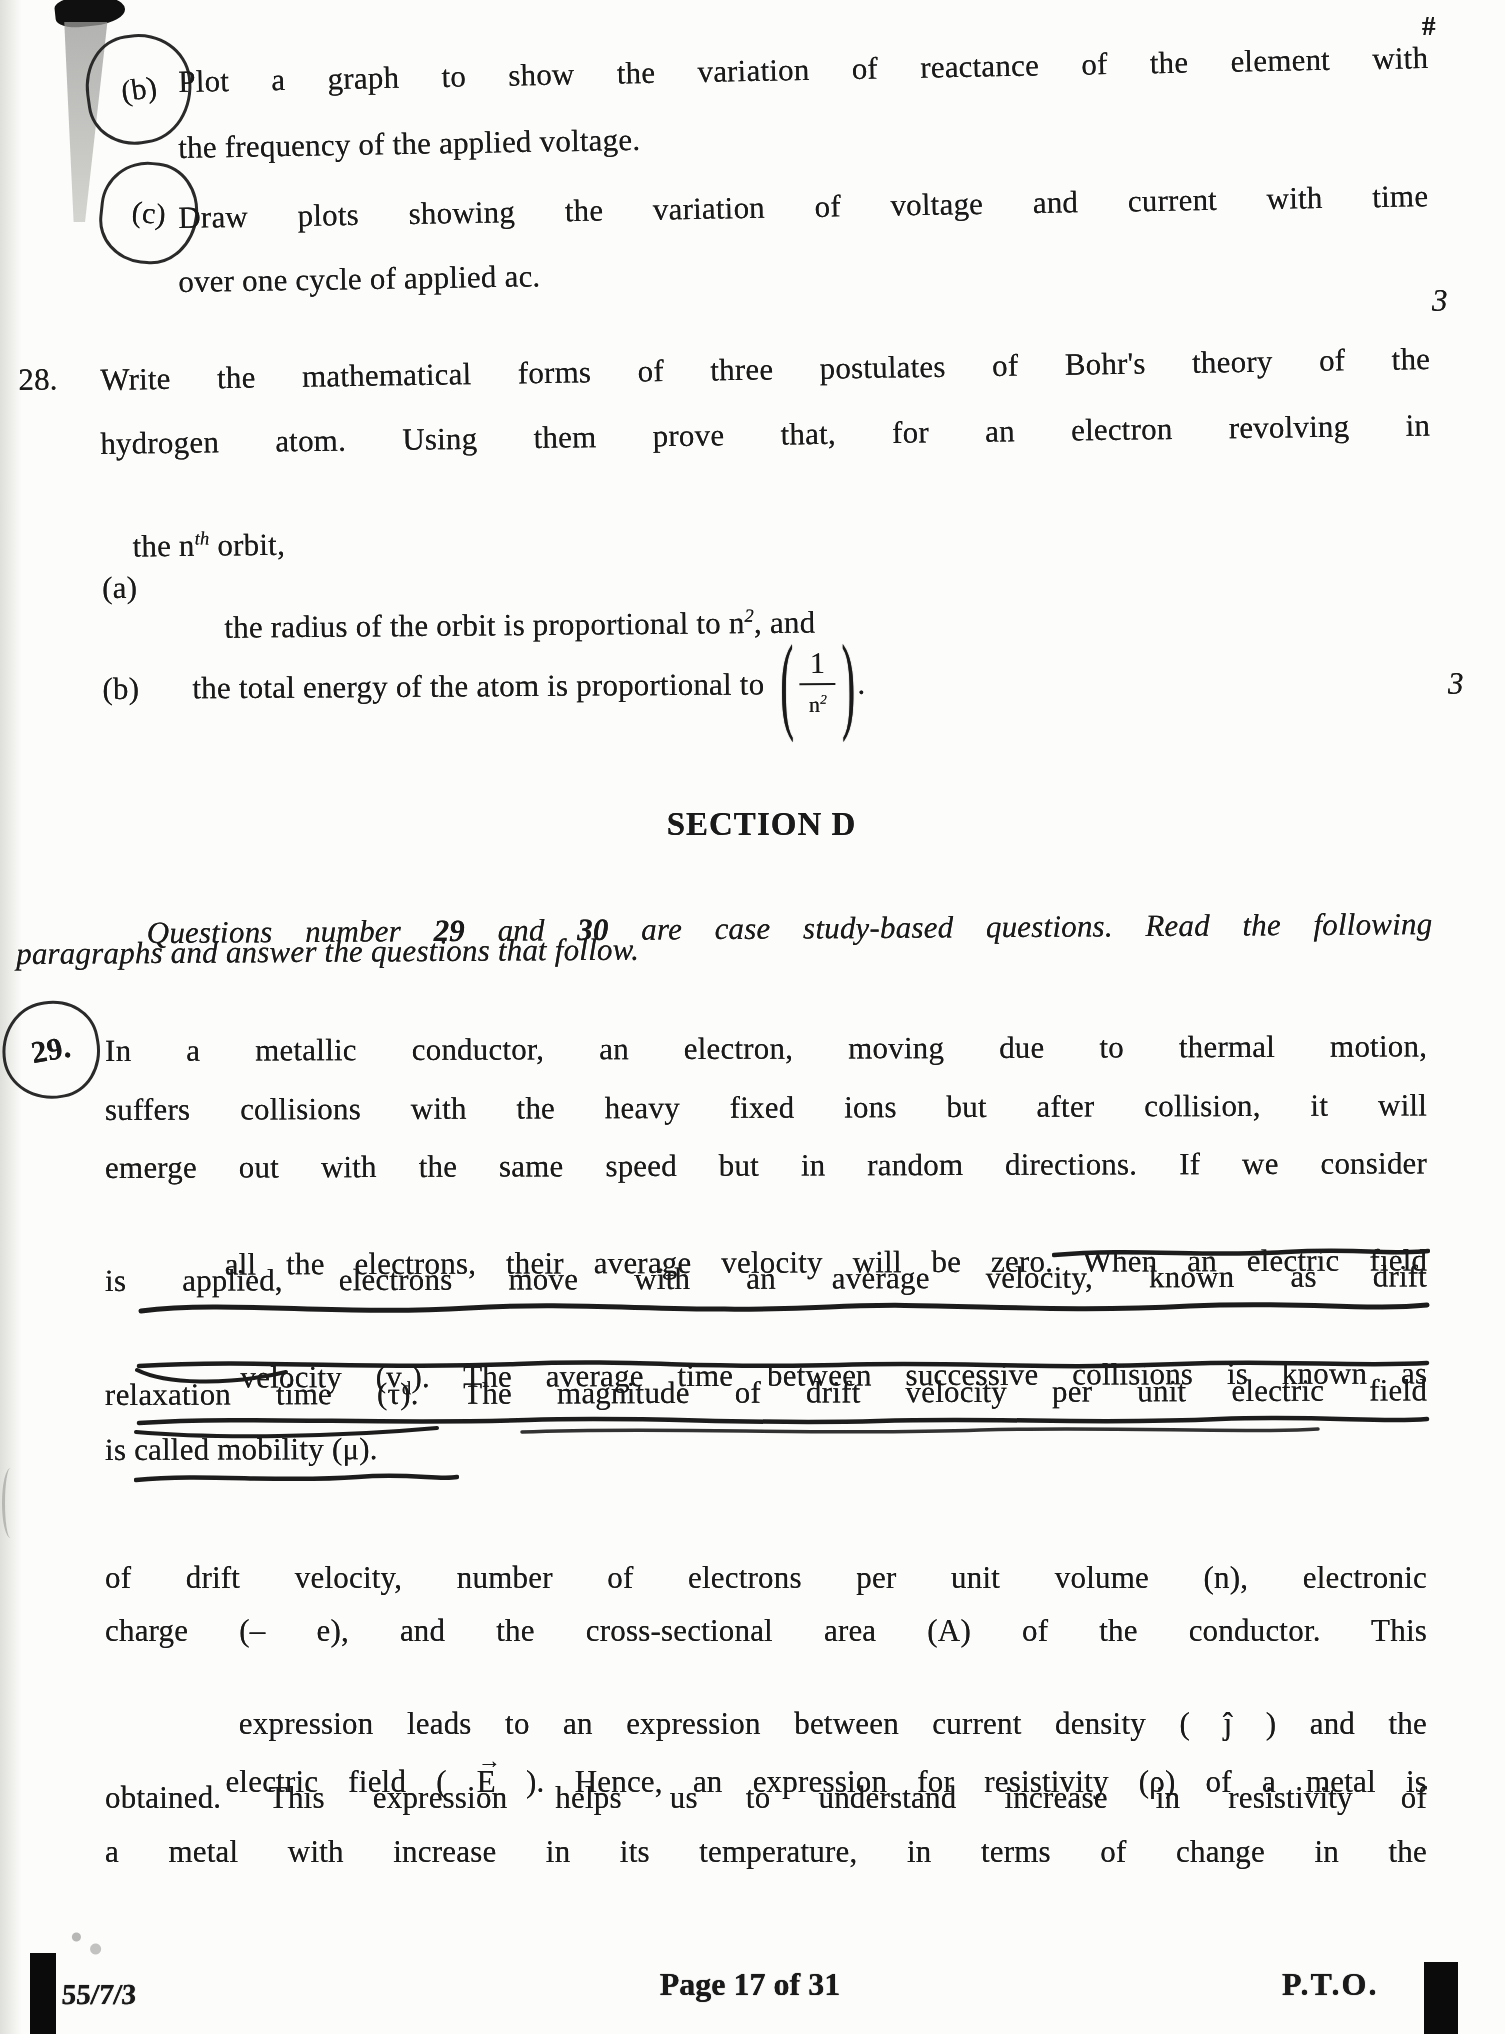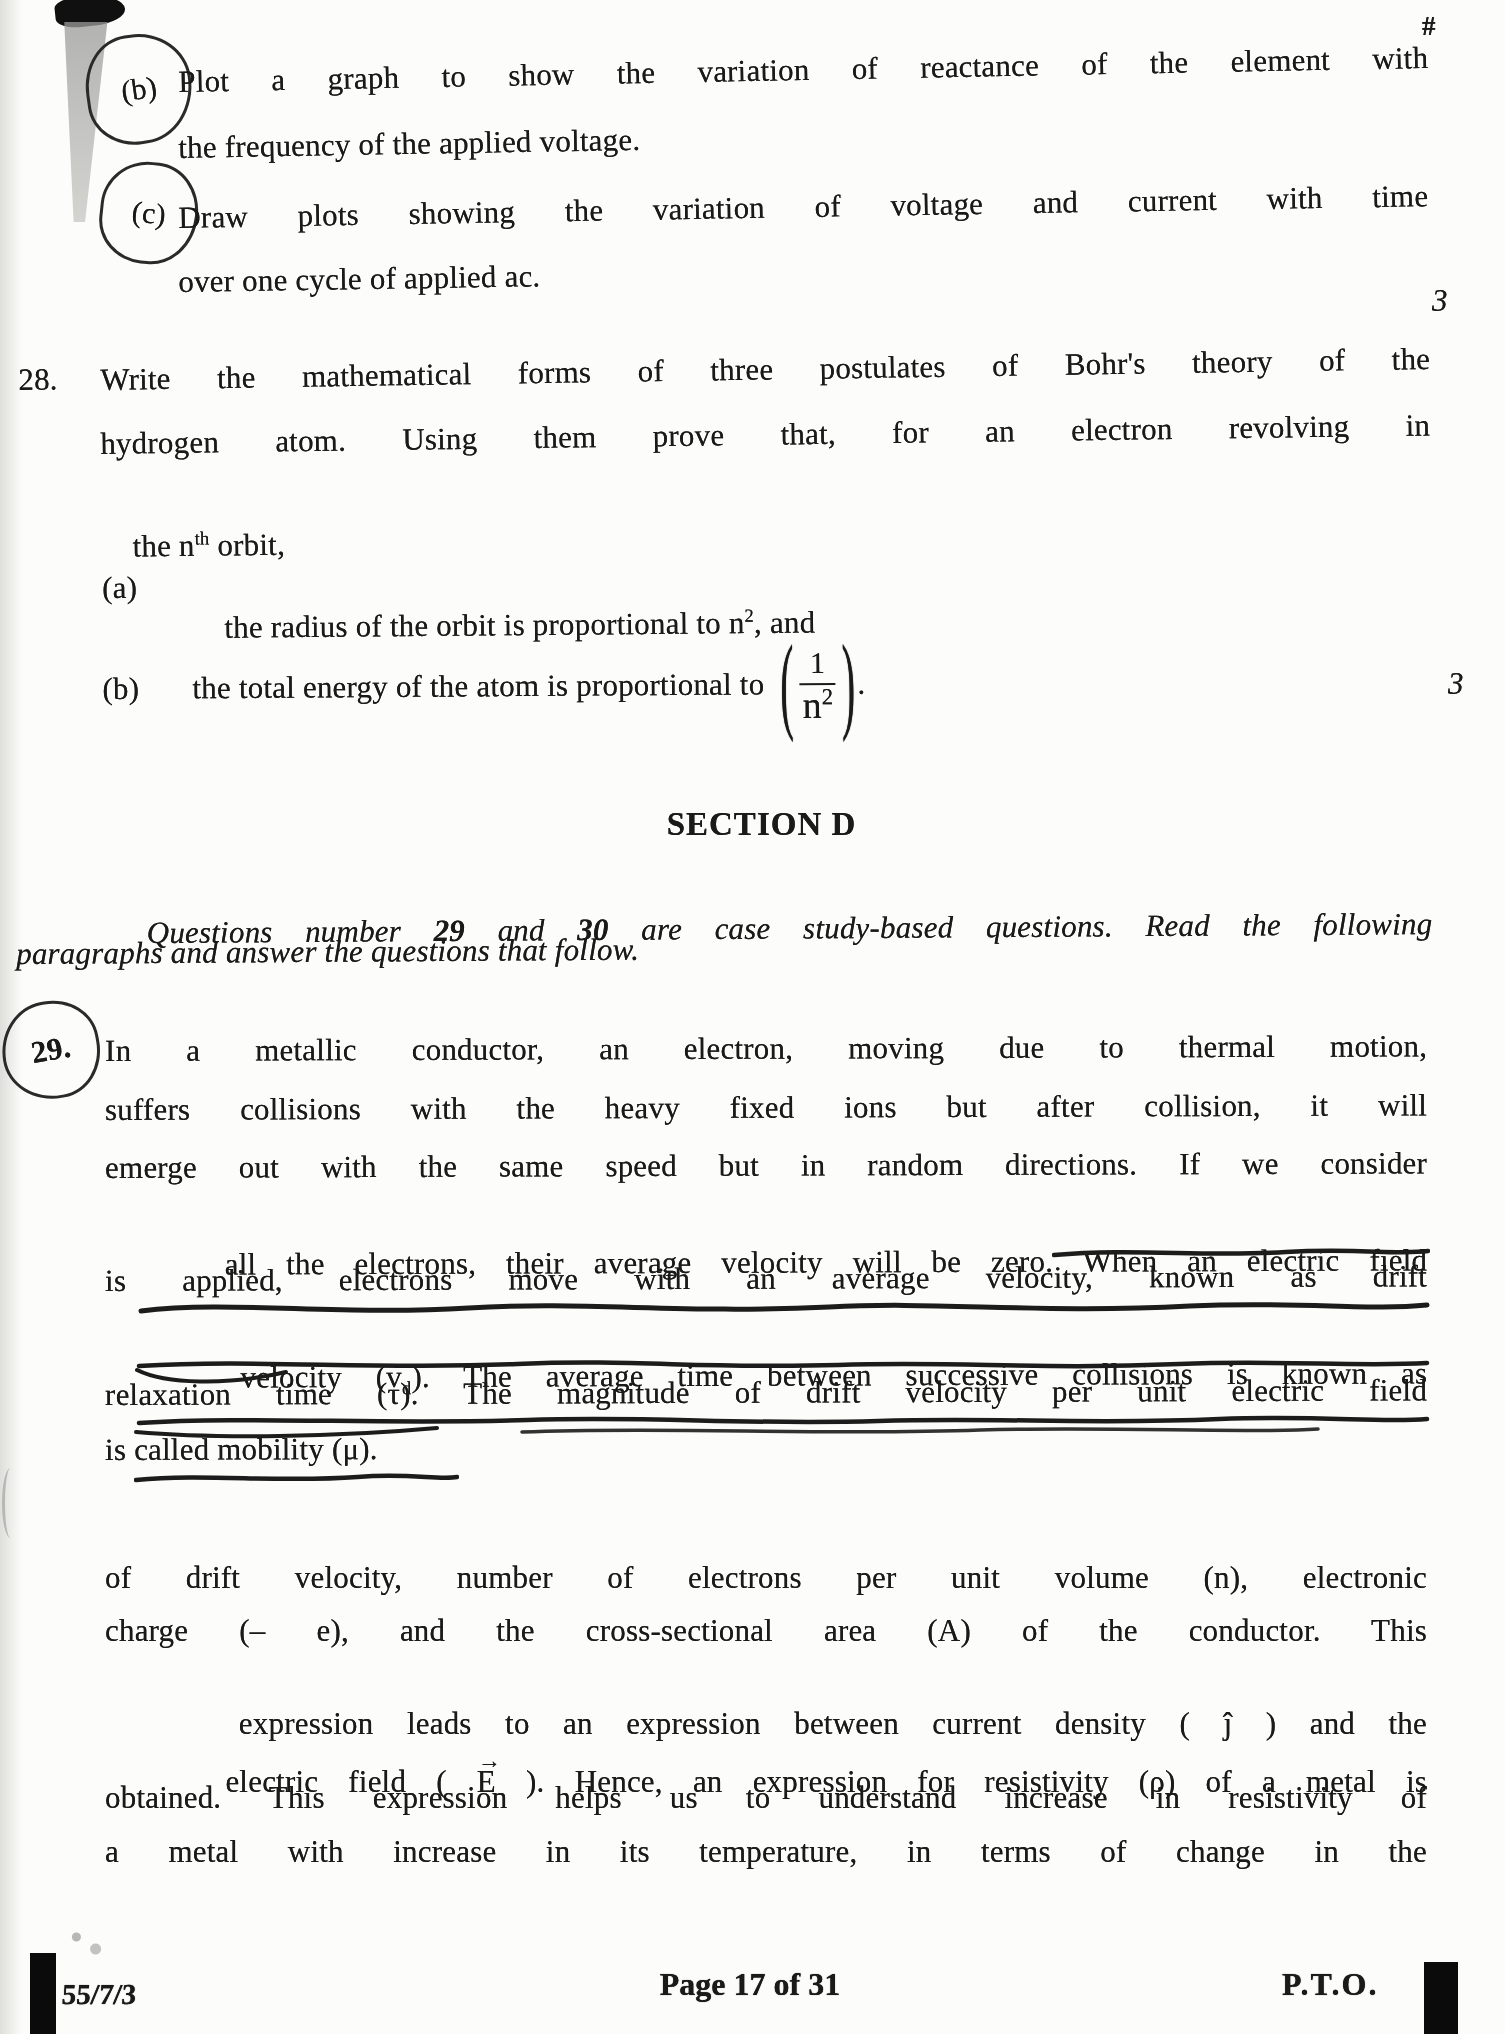--- a/index.html
+++ b/index.html
@@ -13,38 +13,38 @@
     background:linear-gradient(90deg,#dededa,rgba(255,255,255,0));pointer-events:none;
   }
   .tline{
     position:absolute;font-size:31px;line-height:40px;
     text-shadow:0 0 0.6px rgba(15,15,15,.85);letter-spacing:.2px;
     transform-origin:left top;white-space:pre-wrap;
   }
   .just{text-align:justify;text-align-last:justify;}
   .it{font-style:italic;}
   .bold{font-weight:700;}
-  sup{font-size:.6em;line-height:0;vertical-align:super;}
+  sup{font-size:.6em;line-height:0;vertical-align:super;font-style:italic;}
   sub{font-size:.6em;line-height:0;vertical-align:sub;}
   .marks{position:absolute;font-style:italic;font-size:31px;text-shadow:0 0 .6px #222;}
   .circle{
     position:absolute;border:3px solid #2a2a2a;
     display:flex;align-items:center;justify-content:center;
     background:transparent;
   }
   .scribble{position:absolute;pointer-events:none;}
   .artifact{position:absolute;pointer-events:none;}
   .bar{position:absolute;background:#0b0b0b;}
   
   .fracwrap{display:inline-flex;align-items:center;margin-left:14px;}
   .bigparen{display:inline-block;transform:scaleY(2.7);font-size:40px;font-weight:400;padding:0 2px;}
   .frac{display:inline-flex;flex-direction:column;align-items:center;padding:0 4px;}
   .frac .num{font-size:30px;line-height:34px;}
   .frac .fbar{width:36px;border-top:2.5px solid #1a1a1a;margin:3px 0;}
-  .frac .den{font-size:38px;line-height:34px;}
+  .frac .den{font-size:22px;line-height:34px;}
   
   .vec{position:relative;display:inline-block;}
   .vec .vec-arrow{position:absolute;left:1px;top:-21px;font-size:23px;letter-spacing:0;}
   .footer-text{position:absolute;font-weight:700;font-size:32px;text-shadow:0 0 .8px #000;}
 </style>
 </head>
 <body>
 
 <div id="page">
 

